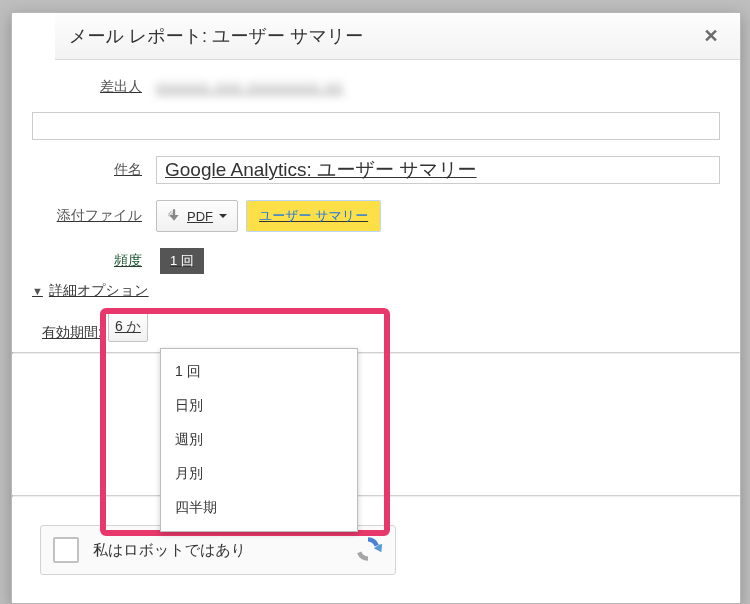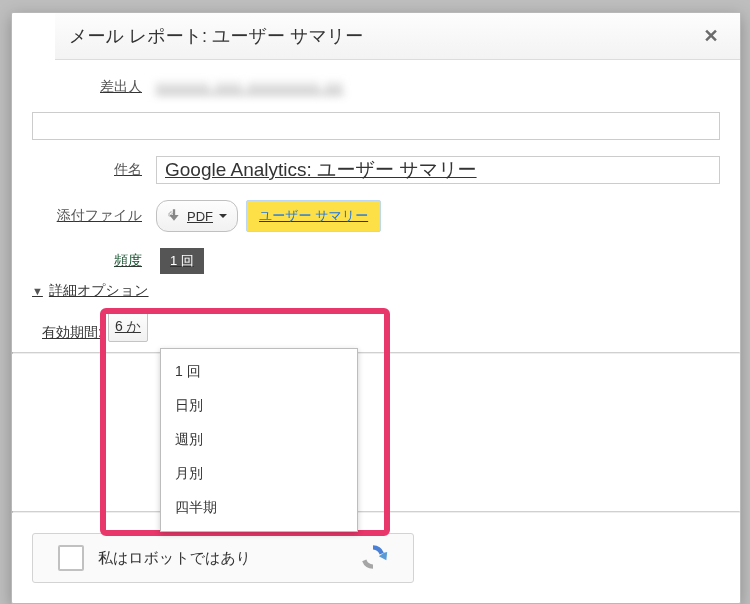--- a/index.html
+++ b/index.html
@@ -93,21 +93,21 @@
     color: #333;
     box-sizing: border-box;
   }
   .btn {
     display: inline-flex;
     align-items: center;
     height: 30px;
     padding: 0 10px;
     background: linear-gradient(#fdfdfd, #f1f1f1);
     border: 1px solid #c0c0c0;
-    border-radius: 12px;
+    border-radius: 2px;
     font-size: 13px;
     color: #333;
     cursor: pointer;
     margin-right: 8px;
   }
   .btn .pdf-ico {
     display: inline-block;
     margin-right: 6px;
   }
   .btn .caret {
@@ -196,28 +196,28 @@
     padding: 8px 14px;
     font-size: 14px;
     color: #333;
     cursor: pointer;
   }
   .separator {
     border-top: 1px solid #d0d0d0;
     margin: 0;
   }
   .captcha {
-    margin: 20px;
+    margin: 28px;
     width: 330px;
     height: 48px;
     border: 1px solid #d3d3d3;
     border-radius: 3px;
     display: flex;
     align-items: center;
-    padding: 0 25px;
+    padding: 0 12px;
     background: #fafafa;
   }
   .captcha .cb {
     width: 22px;
     height: 22px;
     border: 2px solid #c1c1c1;
     border-radius: 2px;
     margin-right: 14px;
     background: #fff;
   }

